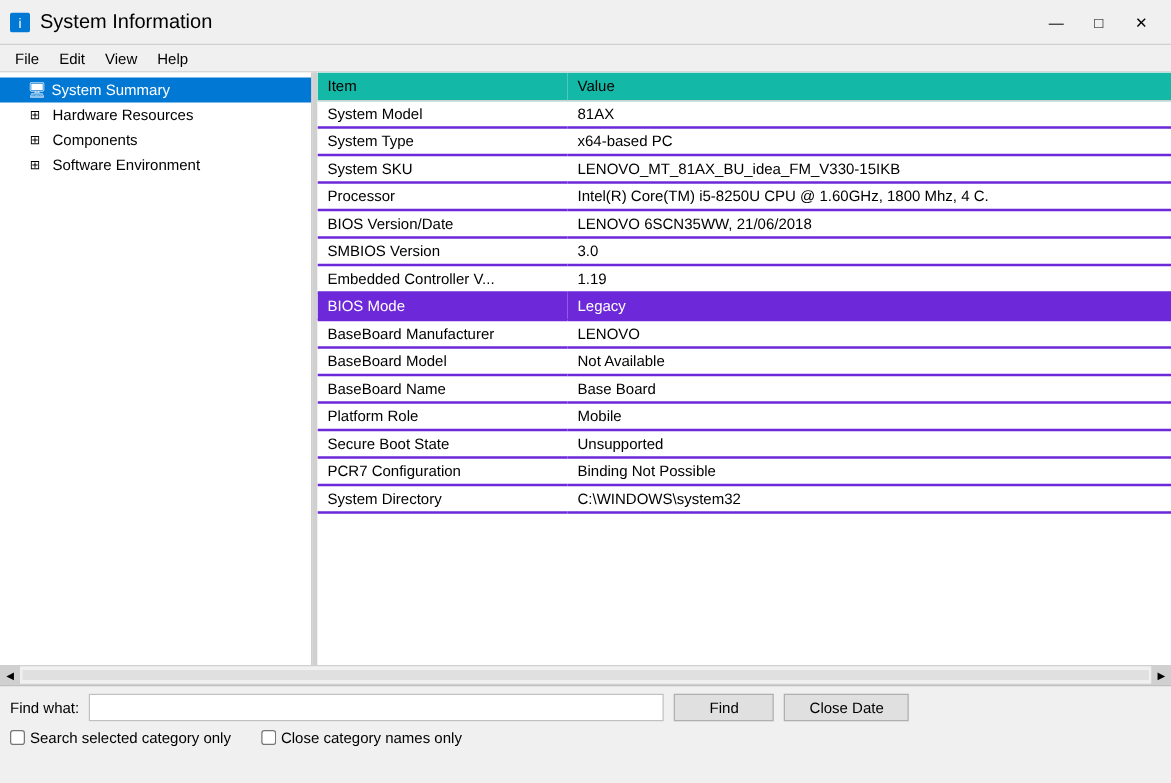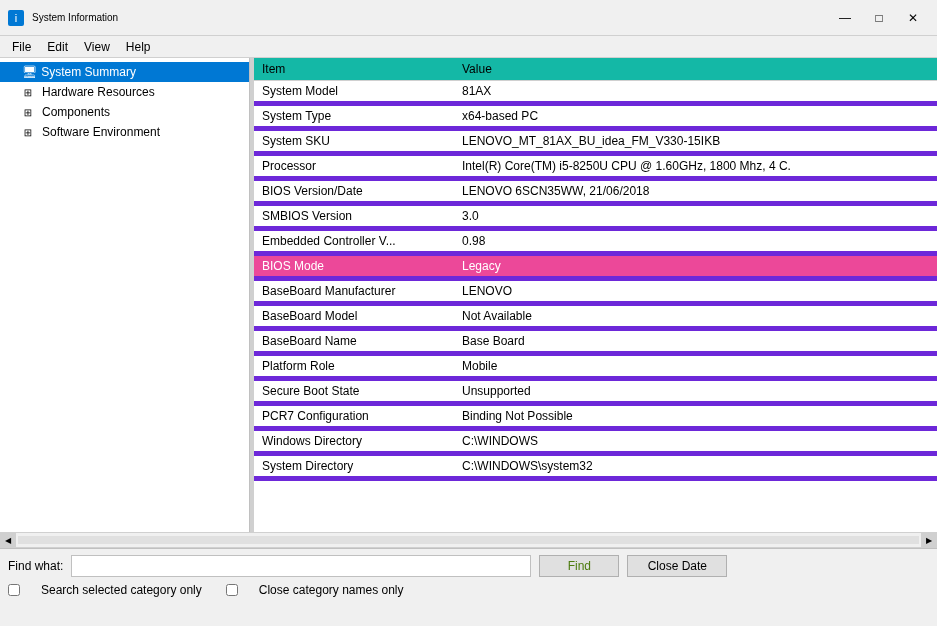--- a/index.html
+++ b/index.html
@@ -25,21 +25,21 @@
     .title-bar-left {
       display: flex;
       align-items: center;
       gap: 8px;
     }
     .title-bar-icon {
       width: 16px;
       height: 16px;
     }
     .title-bar-title {
-      font-size: 10px;
+      font-size: 16px;
       color: #000;
     }
     .title-bar-controls {
       display: flex;
       gap: 2px;
     }
     .title-btn {
       width: 32px;
       height: 20px;
       background: transparent;
@@ -141,24 +141,24 @@
     thead th {
       text-align: left;
       padding: 4px 8px;
       border-bottom: 1px solid #d0d0d0;
       font-weight: normal;
       white-space: nowrap;
     }
     tbody tr {
       cursor: default;
     }
-    tbody tr.selected { background: #ec4899; color: #fff; }
+    tbody tr.selected { background: #6d28d9; color: #fff; }
     tbody td {
       padding: 3px 8px;
-      border-bottom: 5px solid #6d28d9;
+      border-bottom: 2px solid #6d28d9;
       white-space: nowrap;
     }
     td.item-col { width: 200px; }
     td.value-col { }
 
     
     .bottom-panel {
       border-top: 1px solid #c0c0c0;
       background: #f0f0f0;
       padding: 6px 8px;
@@ -183,40 +183,40 @@
       max-width: 460px;
     }
     .find-btn {
       height: 22px;
       padding: 0 16px;
       background: #e0e0e0;
       border: 1px solid #b0b0b0;
       font-size: 12px;
       cursor: pointer;
       min-width: 80px;
-      color: #4d7c0f;
+      color: #000000;
     }
     .close-find-btn {
       height: 22px;
       padding: 0 16px;
       background: #e0e0e0;
       border: 1px solid #b0b0b0;
       font-size: 12px;
       cursor: pointer;
       min-width: 100px;
     }
     .checkbox-row {
       display: flex;
       align-items: center;
       gap: 24px;
     }
     .checkbox-item {
       display: flex;
       align-items: center;
-      gap: 21px;
+      gap: 4px;
       font-size: 12px;
     }
     .checkbox-item input[type="checkbox"] {
       width: 12px;
       height: 12px;
     }
 
     
     .splitter {
       width: 4px;
@@ -306,21 +306,21 @@
           <tr>
             <td class="item-col">BIOS Version/Date</td>
             <td class="value-col">LENOVO 6SCN35WW, 21/06/2018</td>
           </tr>
           <tr>
             <td class="item-col">SMBIOS Version</td>
             <td class="value-col">3.0</td>
           </tr>
           <tr>
             <td class="item-col">Embedded Controller V...</td>
-            <td class="value-col">0.98</td>
+            <td class="value-col">1.19</td>
           </tr>
           <tr class="selected">
             <td class="item-col">BIOS Mode</td>
             <td class="value-col">Legacy</td>
           </tr>
           <tr>
             <td class="item-col">BaseBoard Manufacturer</td>
             <td class="value-col">LENOVO</td>
           </tr>
           <tr>
@@ -335,24 +335,20 @@
             <td class="item-col">Platform Role</td>
             <td class="value-col">Mobile</td>
           </tr>
           <tr>
             <td class="item-col">Secure Boot State</td>
             <td class="value-col">Unsupported</td>
           </tr>
           <tr>
             <td class="item-col">PCR7 Configuration</td>
             <td class="value-col">Binding Not Possible</td>
-          </tr>
-          <tr>
-            <td class="item-col">Windows Directory</td>
-            <td class="value-col">C:\WINDOWS</td>
           </tr>
           <tr>
             <td class="item-col">System Directory</td>
             <td class="value-col">C:\WINDOWS\system32</td>
           </tr>
         </tbody>
     </table>
   </div>
 </div>
 

